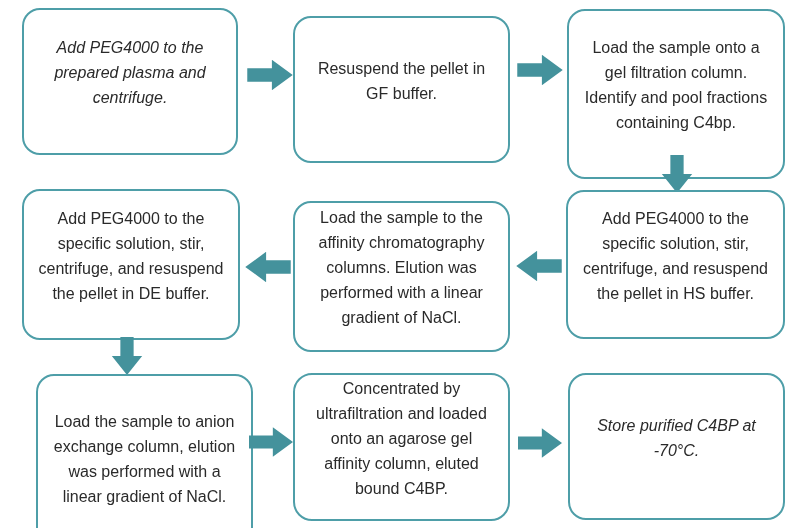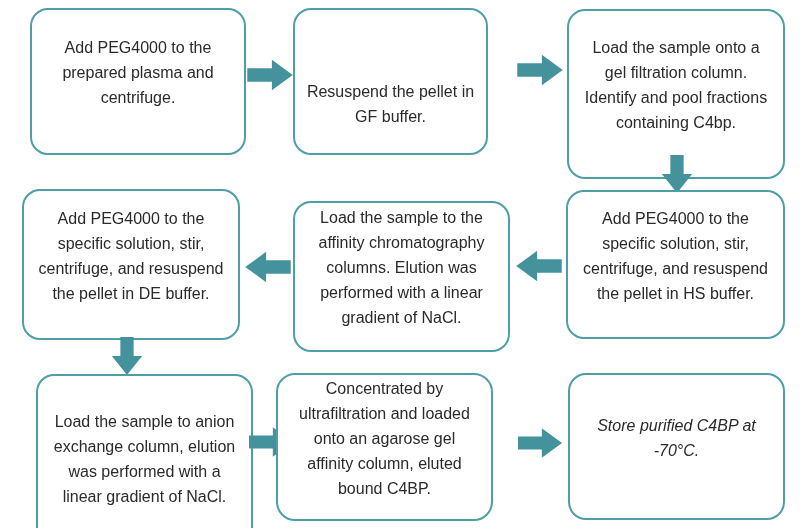--- a/index.html
+++ b/index.html
@@ -38,31 +38,31 @@
   }
   .arrow svg { display: block; width: 100%; height: 100%; }
   .arrow polygon { fill: var(--accent); }
   .flip { transform: scaleX(-1); }
 </style>
 </head>
 <body>
 
 <div class="canvas">
 
-  <div class="node" style="left:30px; top:8px; width:216px; height:147px;">
+  <div class="node" style="left:22px; top:8px; width:216px; height:147px;font-style:italic;">
     <span>Add PEG4000 to the prepared plasma and centrifuge.</span>
   </div>
 
   <div class="arrow" style="left:247px; top:57px; width:46px; height:36px;">
     <svg viewBox="0 0 48 38">
         <polygon points="0,12 26,12 26,3 48,19 26,35 26,26 0,26"></polygon>
       </svg>
   </div>
 
-  <div class="node" style="left:293px; top:8px; width:195px; height:147px;align-items:flex-end;">
+  <div class="node" style="left:293px; top:16px; width:217px; height:147px;">
     <span>Resuspend the pellet in GF buffer.</span>
   </div>
 
   <div class="arrow" style="left:517px; top:52px; width:46px; height:36px;">
     <svg viewBox="0 0 48 38">
         <polygon points="0,12 26,12 26,3 48,19 26,35 26,26 0,26"></polygon>
       </svg>
   </div>
 
   <div class="node" style="left:567px; top:9px; width:218px; height:170px;">
@@ -108,21 +108,21 @@
   <div class="node" style="left:36px; top:374px; width:217px; height:188px;text-align:center;">
     <span>Load the sample to anion exchange column, elution was performed with a linear gradient of NaCl.</span>
   </div>
 
   <div class="arrow" style="left:249px; top:424px; width:44px; height:36px;">
     <svg viewBox="0 0 48 38">
         <polygon points="0,12 26,12 26,3 48,19 26,35 26,26 0,26"></polygon>
       </svg>
   </div>
 
-  <div class="node" style="left:276px; top:373px; width:217px; height:148px;border-radius:19px;">
+  <div class="node" style="left:293px; top:373px; width:217px; height:148px;border-radius:19px;">
     <span>Concentrated by ultrafiltration and loaded onto an agarose gel affinity column, eluted bound C4BP.</span>
   </div>
 
   <div class="arrow" style="left:518px; top:425px; width:44px; height:36px;">
     <svg viewBox="0 0 48 38">
         <polygon points="0,12 26,12 26,3 48,19 26,35 26,26 0,26"></polygon>
       </svg>
   </div>
 
   <div class="node" style="left:568px; top:373px; width:217px; height:147px;font-style:italic;">

